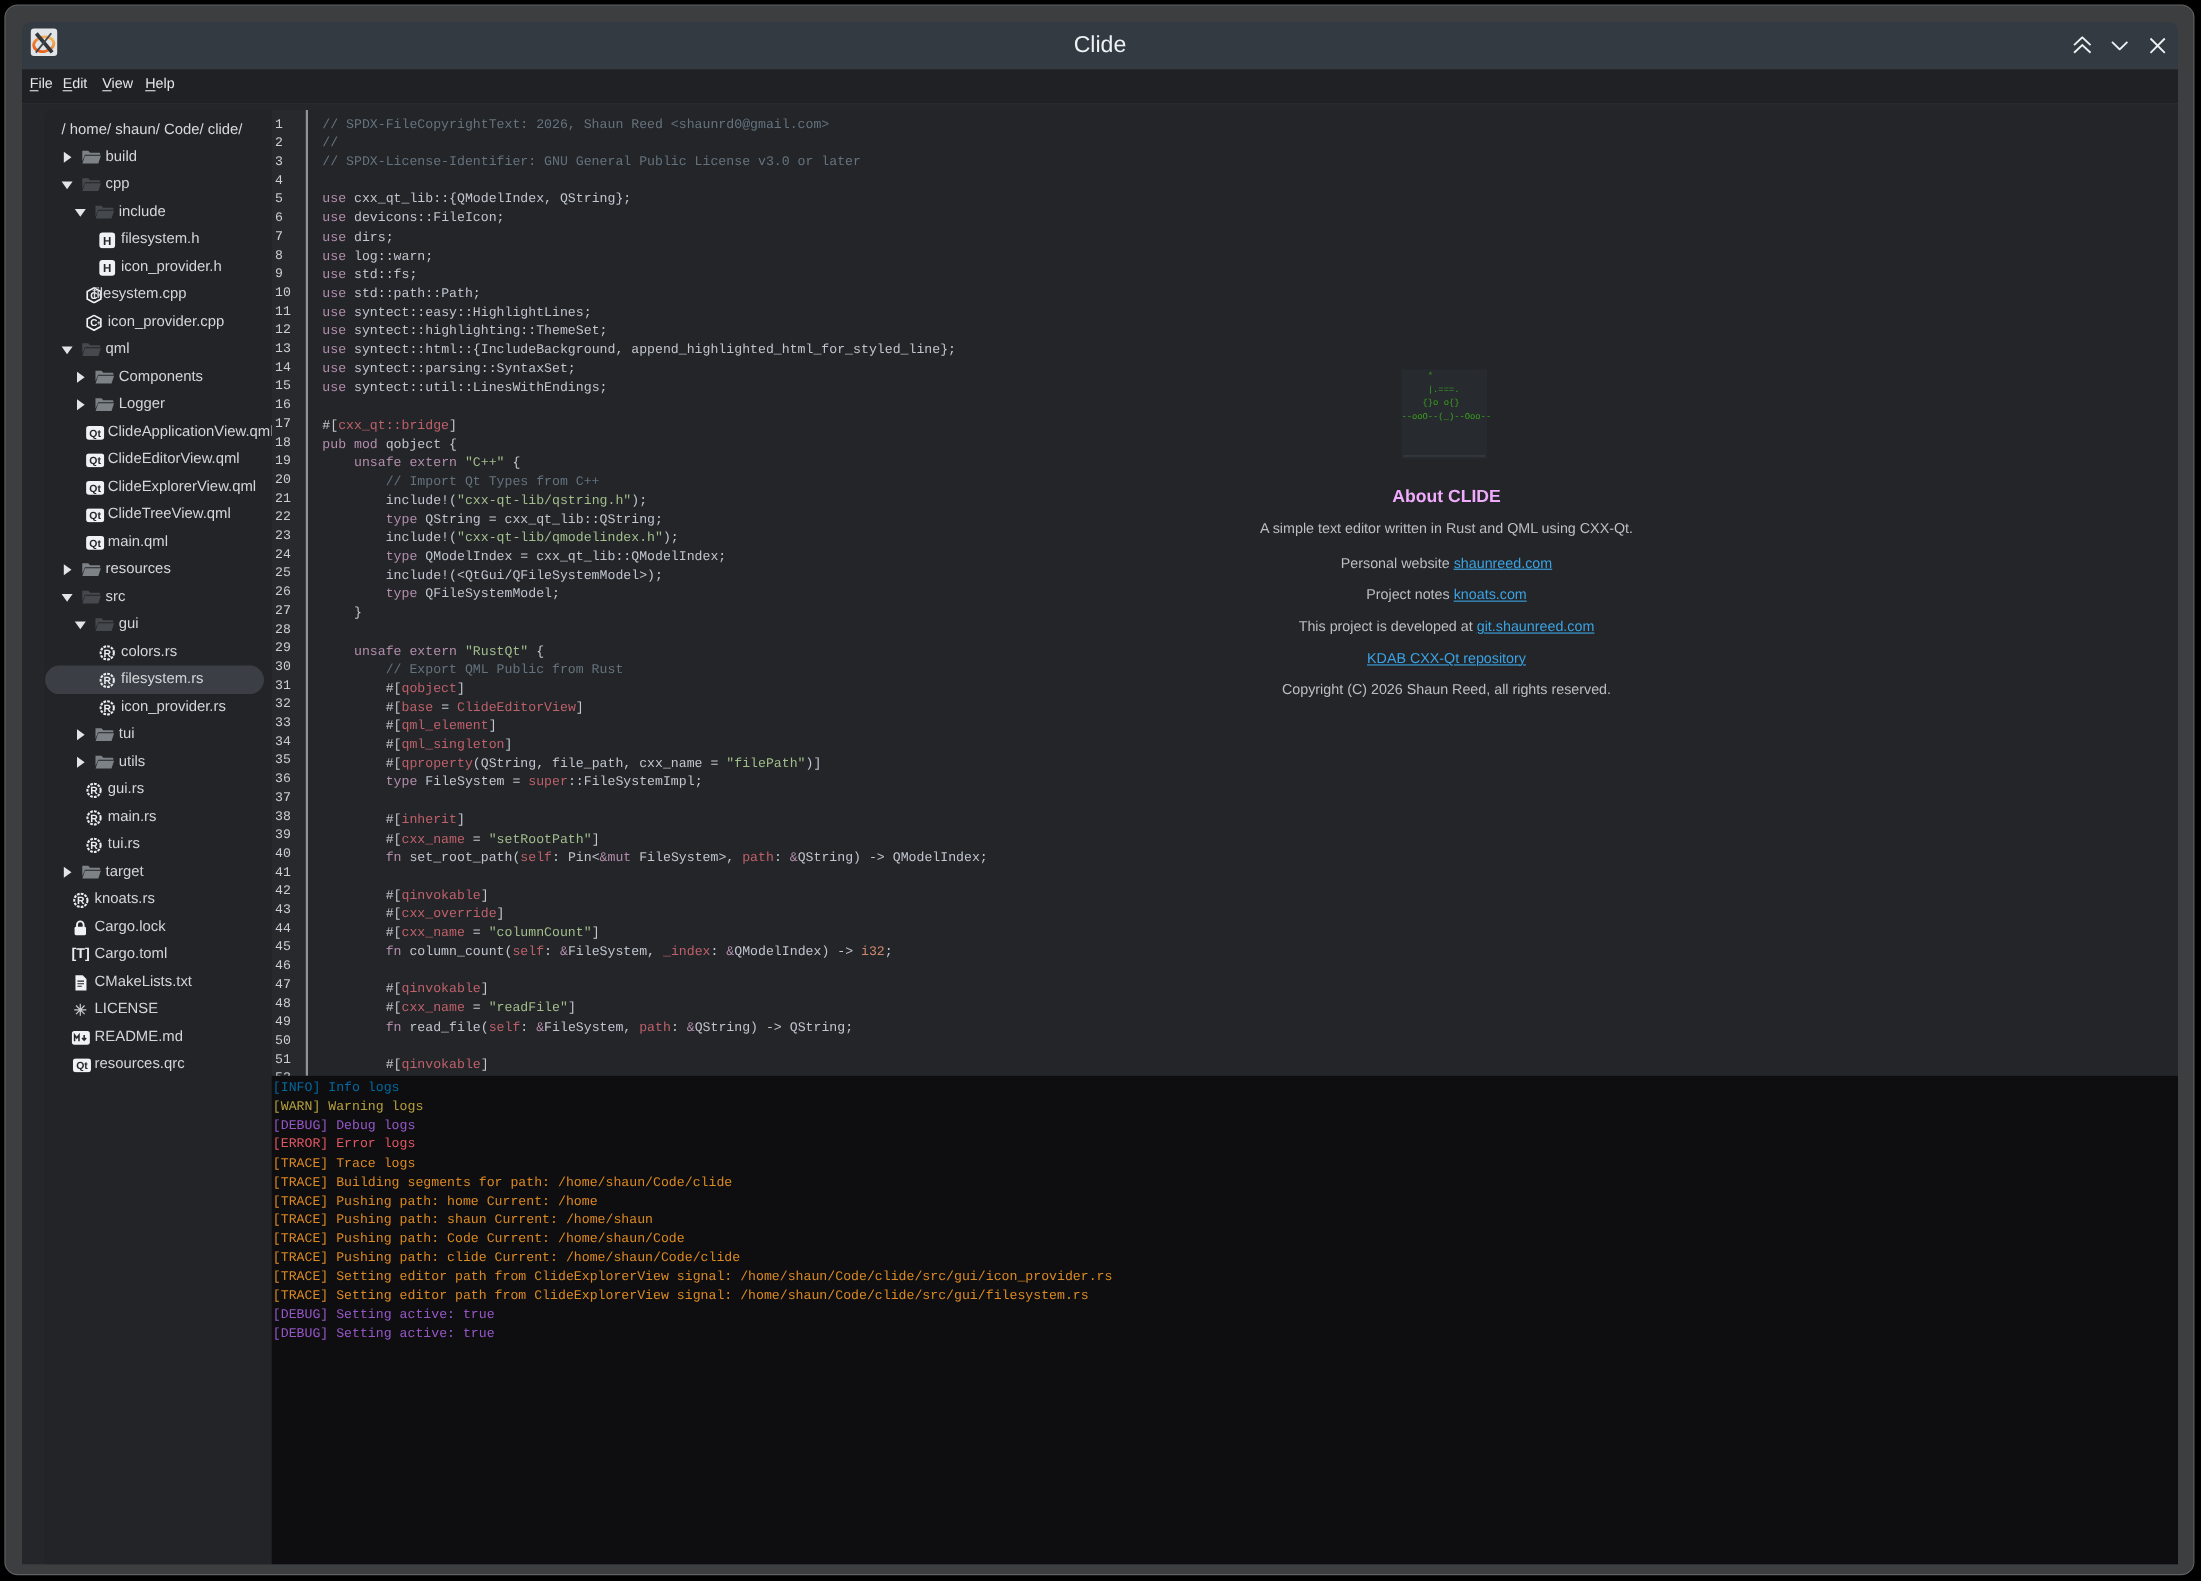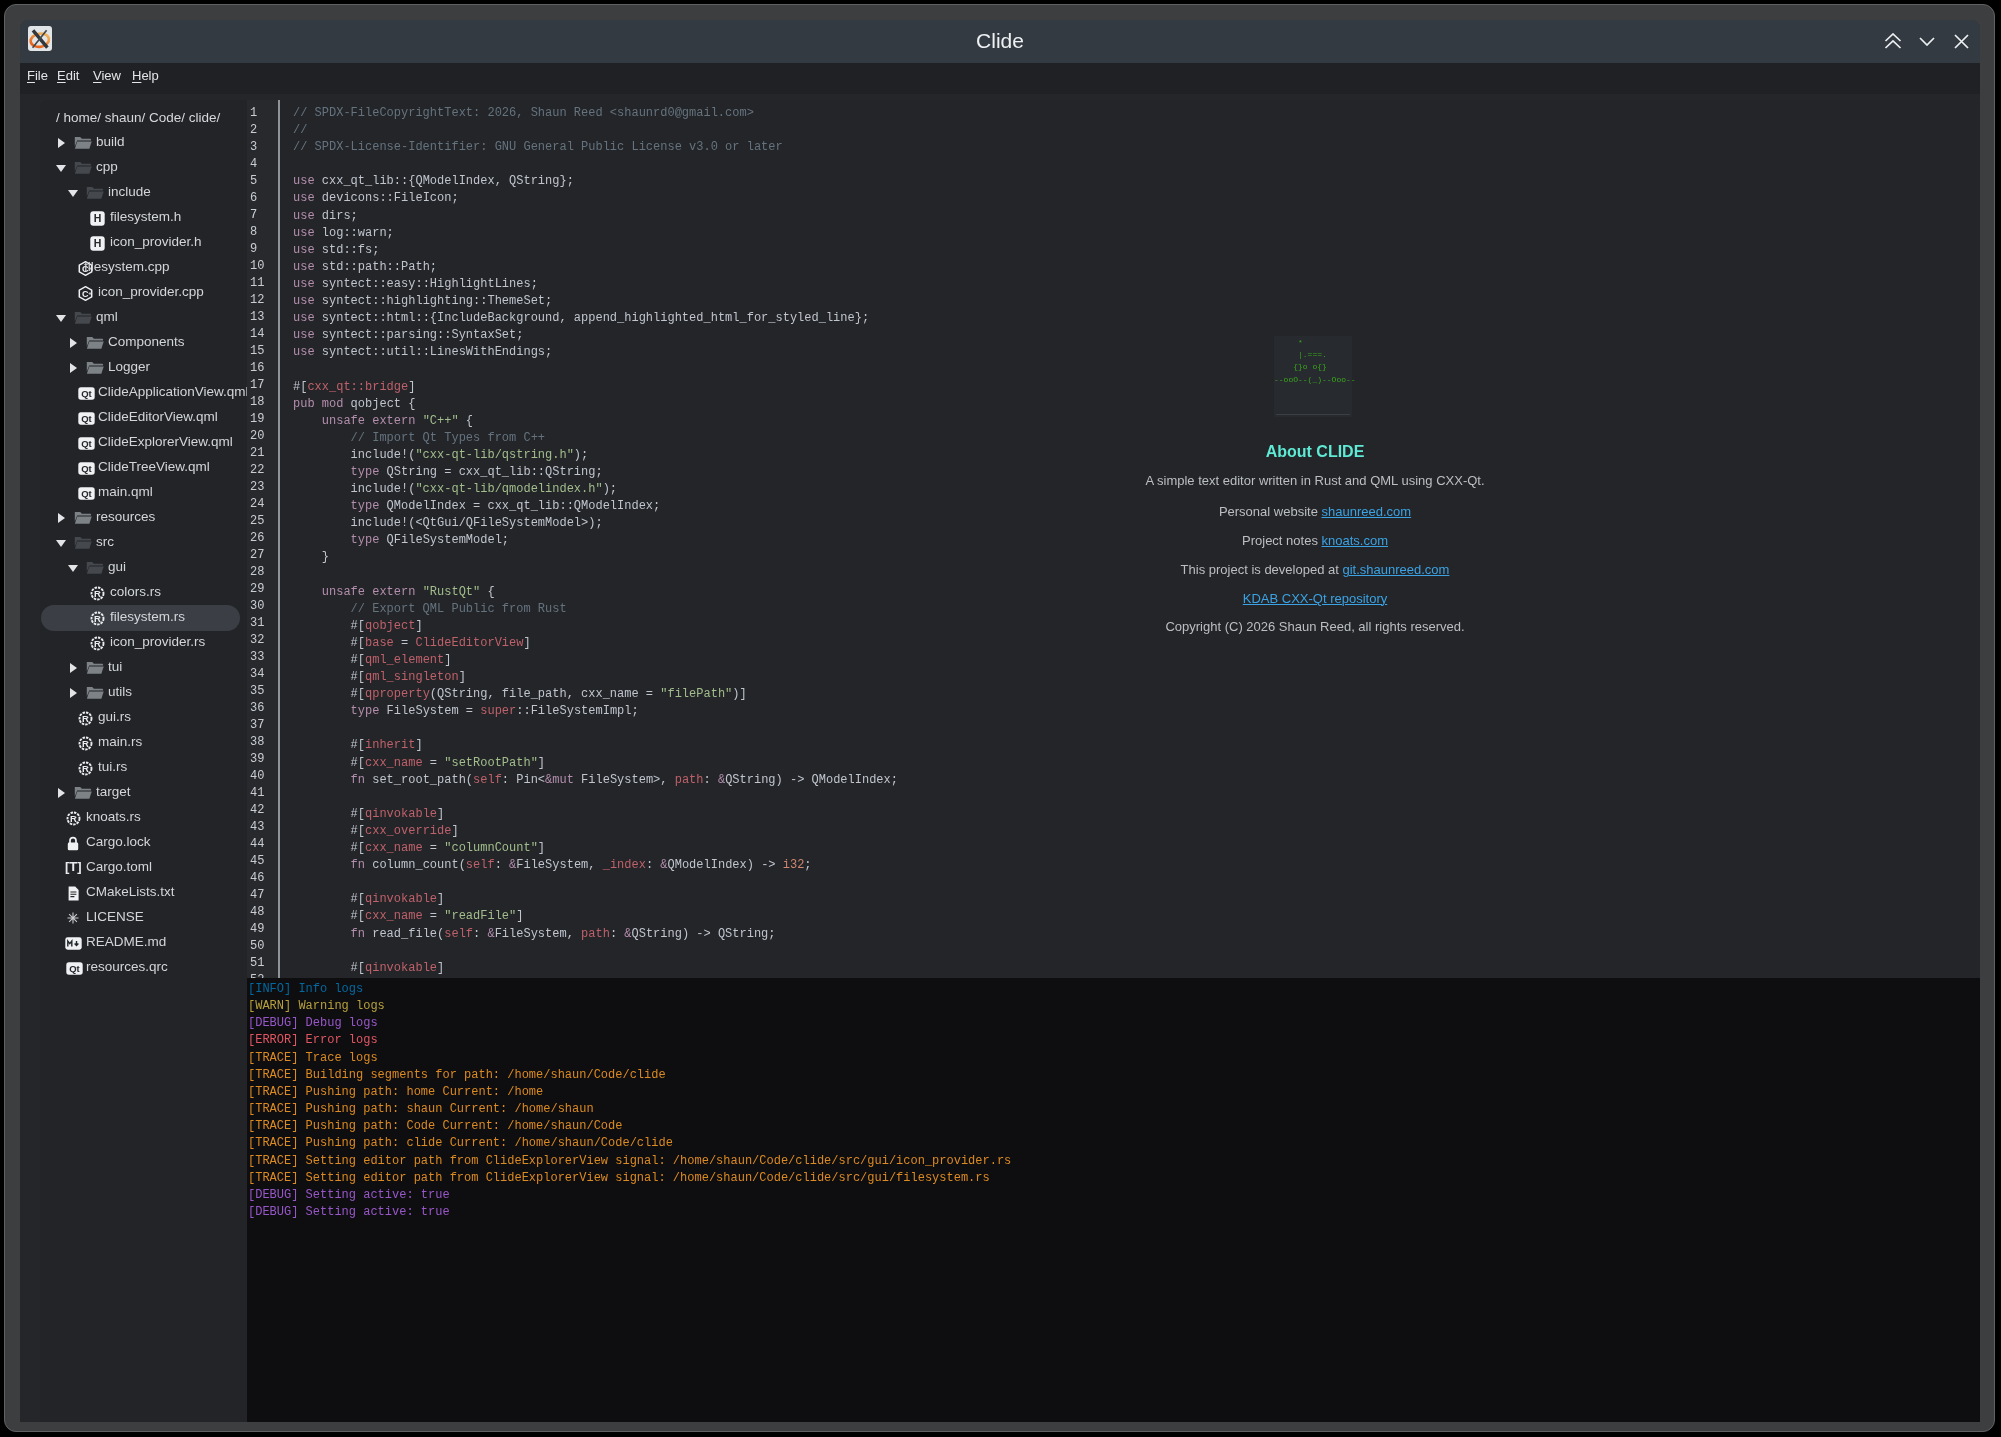--- a/index.html
+++ b/index.html
@@ -391,19 +391,19 @@
 <i class="lp">[DEBUG] Setting active: true</i>
 <i class="lp">[DEBUG] Setting active: true</i></pre>
 
 <div class="abs artbox"></div>
 <pre class="abs artpre">     *
      |.===.
     {}o o{}
 --ooO--(_)--Ooo--</pre>
 <div class="abs artline"></div>
 
-<div class="about" style="top:443px;font-size:16px;font-weight:bold;color:#5eead4">About CLIDE</div>
+<div class="about" style="top:443px;font-size:16px;font-weight:bold;color:#f0abfc">About CLIDE</div>
 <div class="about" style="top:473px">A simple text editor written in Rust and QML using CXX-Qt.</div>
 <div class="about" style="top:504px">Personal website <span class="a">shaunreed.com</span></div>
 <div class="about" style="top:533px">Project notes <span class="a">knoats.com</span></div>
 <div class="about" style="top:562px">This project is developed at <span class="a">git.shaunreed.com</span></div>
 <div class="about" style="top:591px"><span class="a">KDAB CXX-Qt repository</span></div>
 <div class="about" style="top:619px">Copyright (C) 2026 Shaun Reed, all rights reserved.</div>
 
 </body></html>

